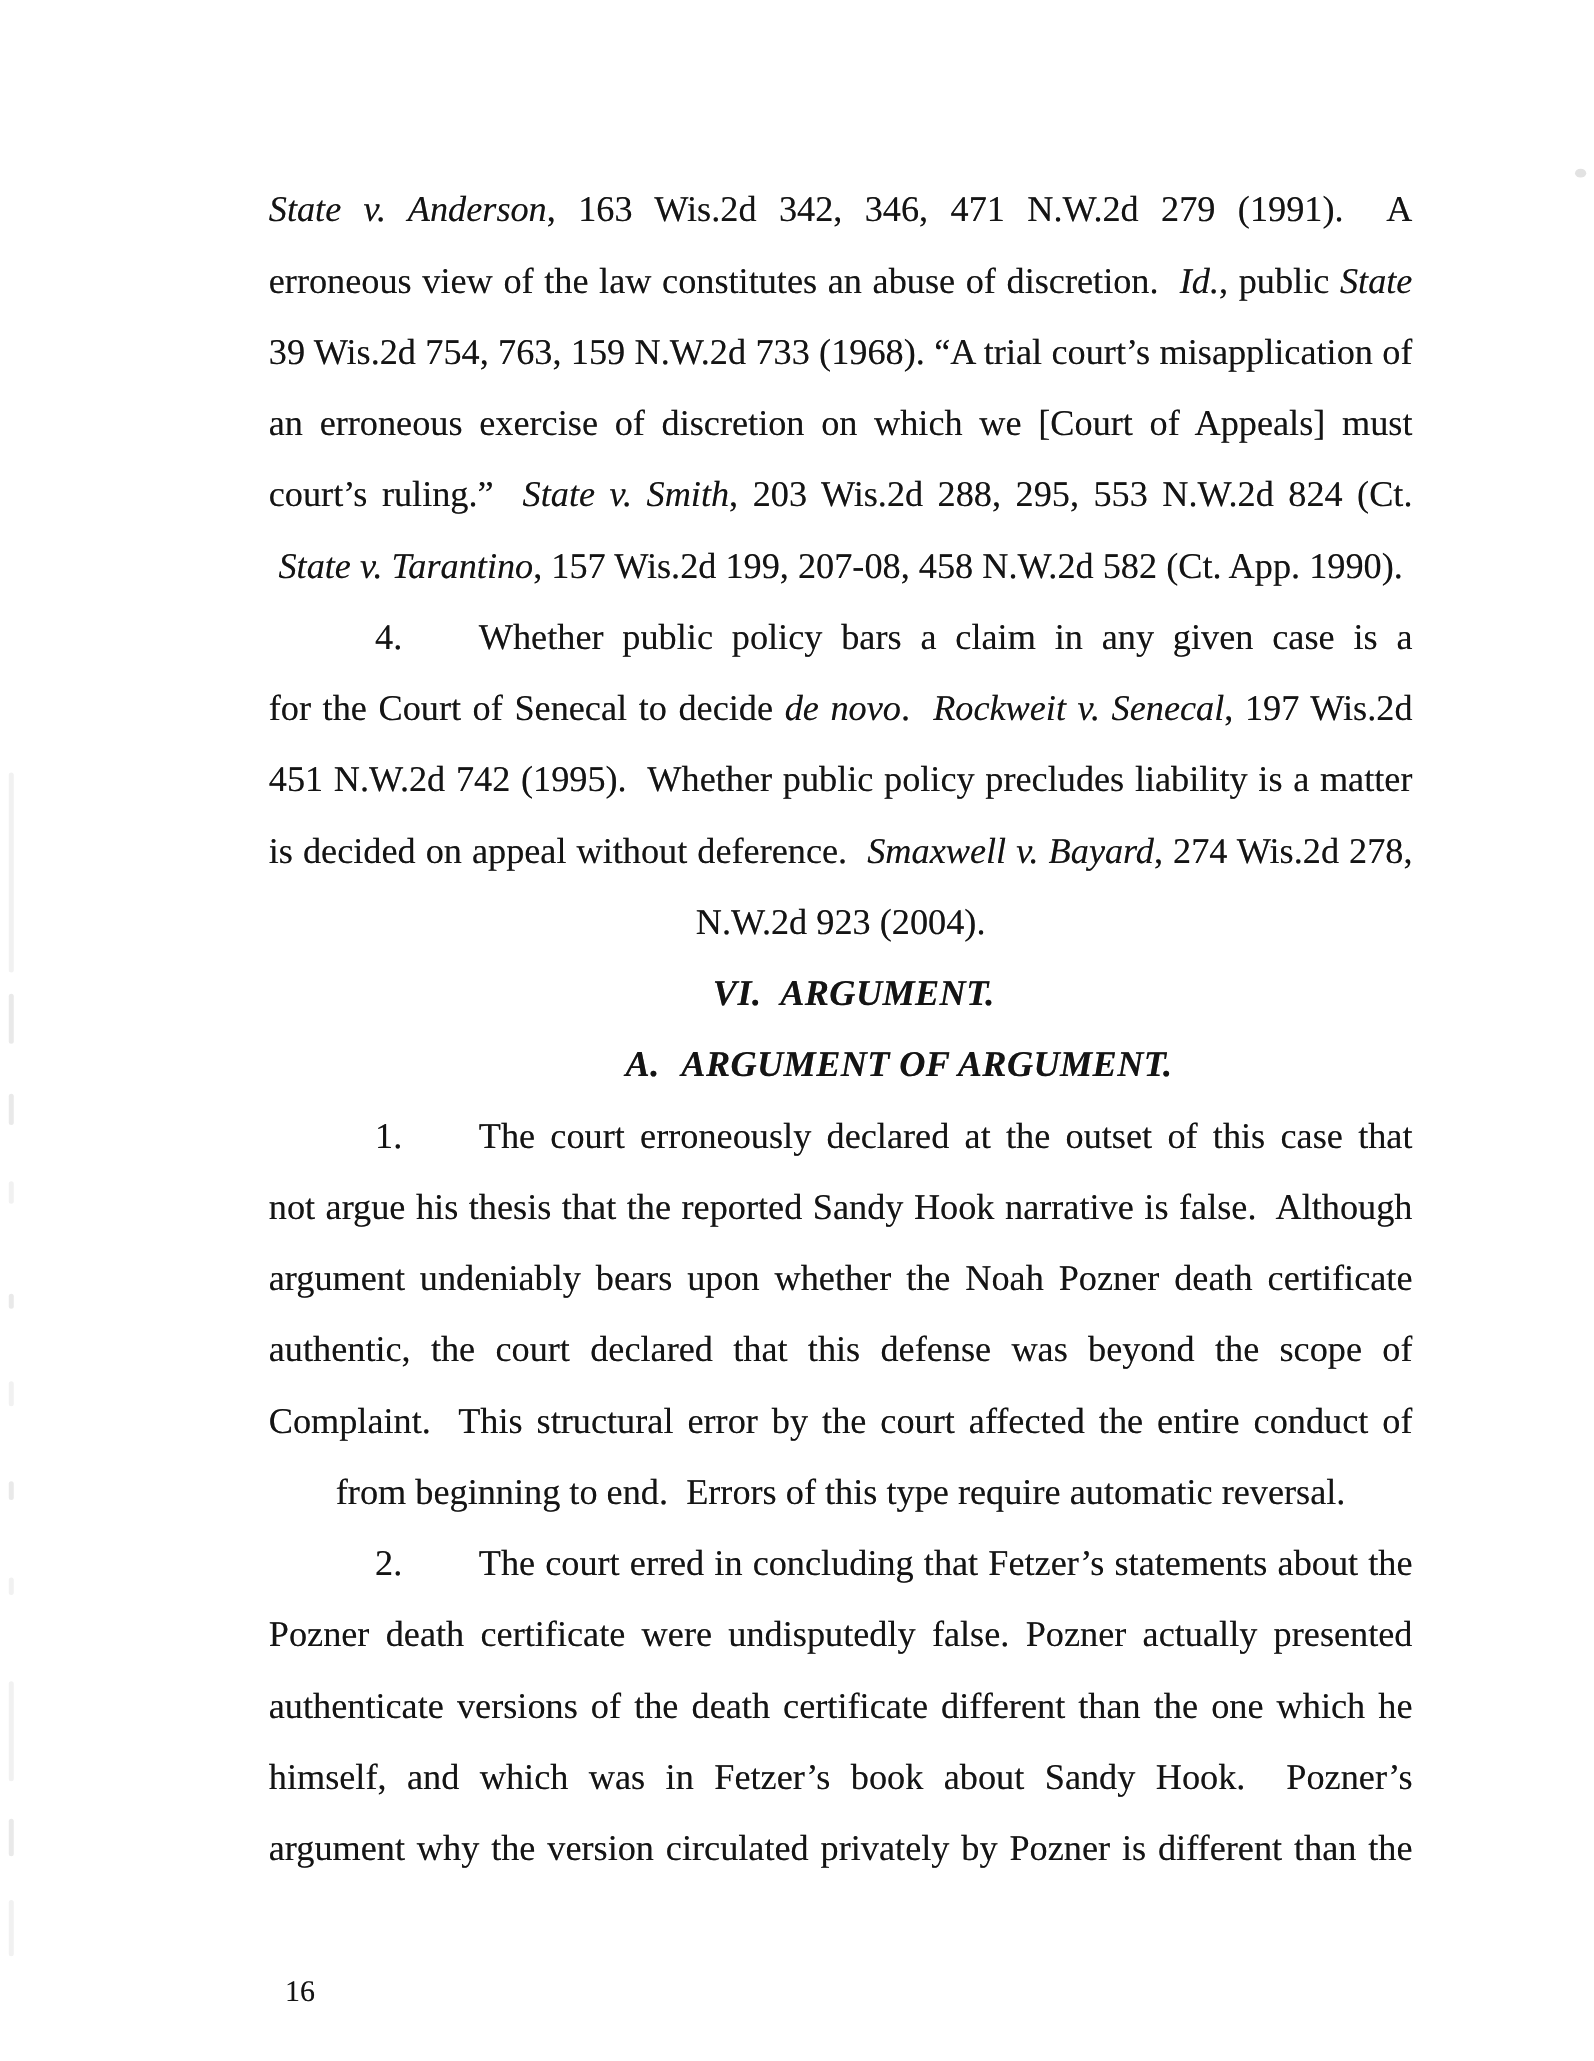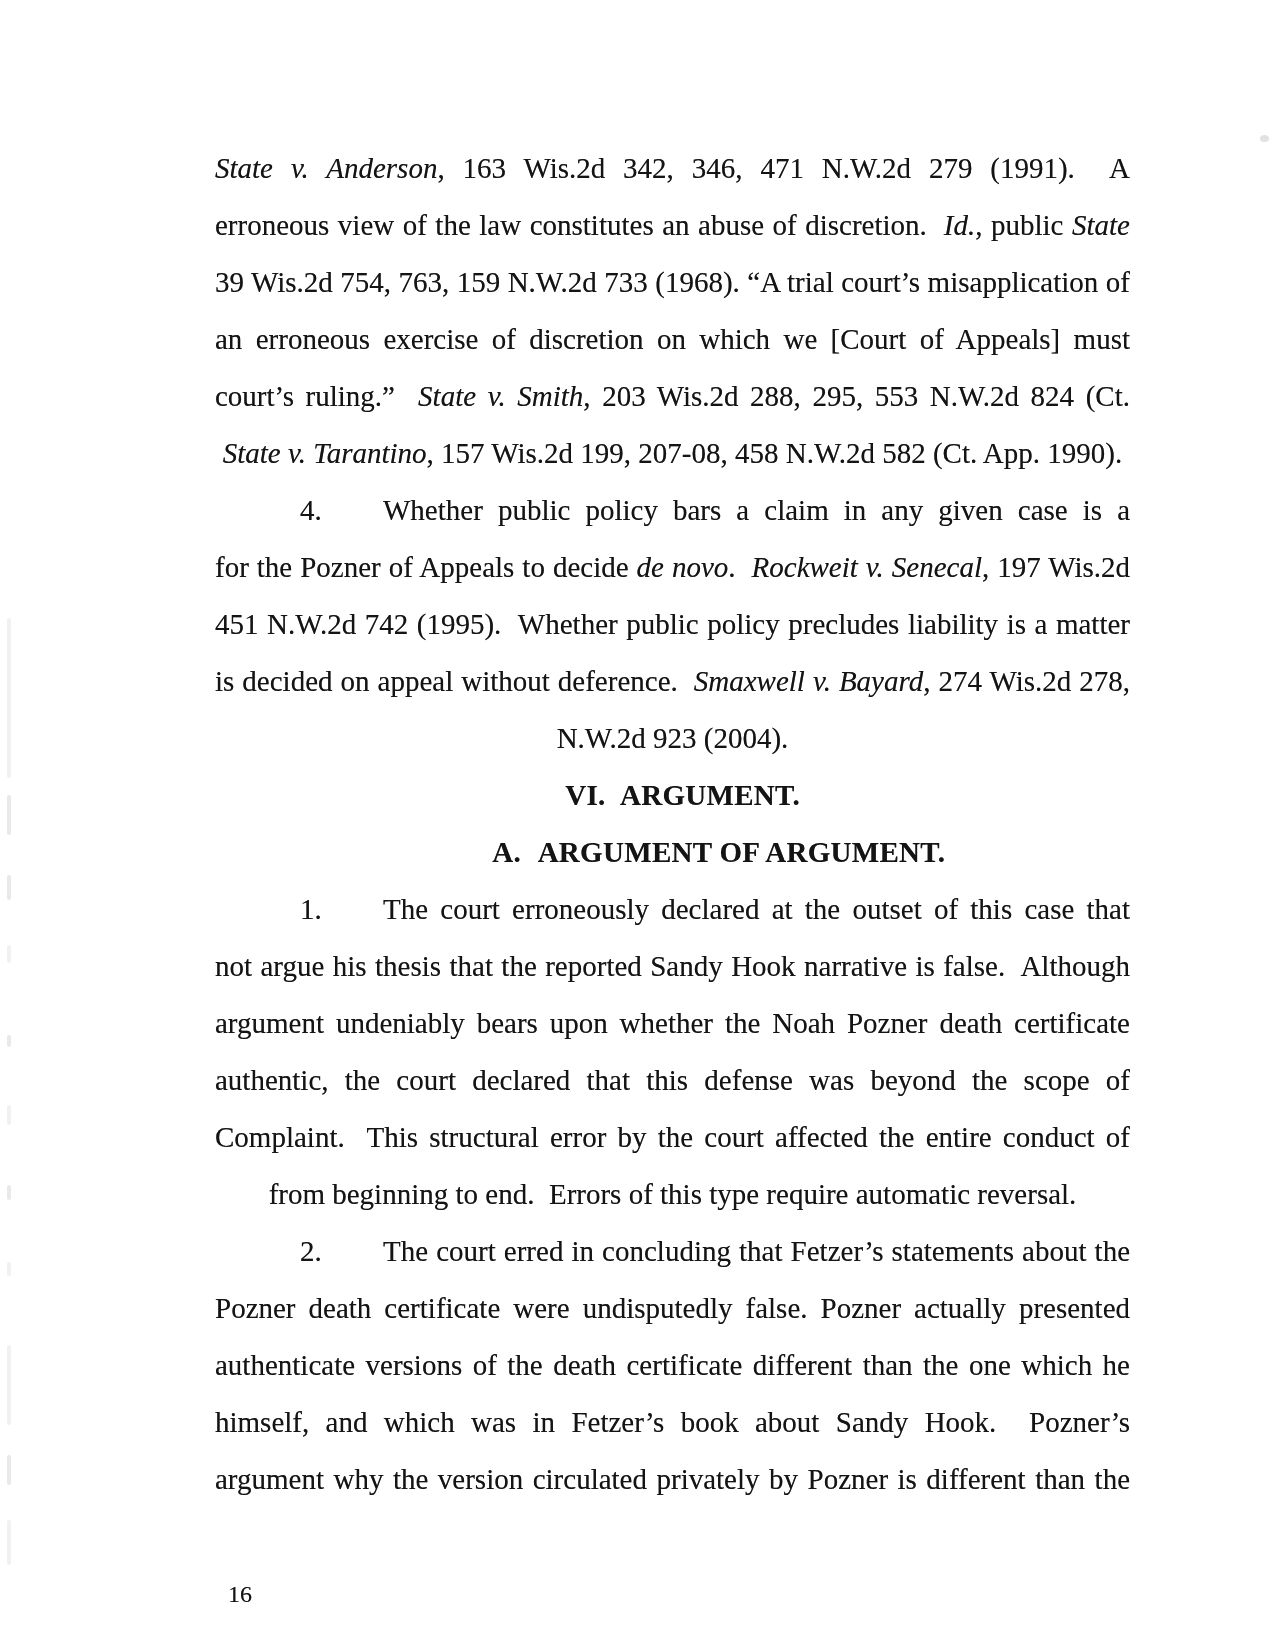--- a/index.html
+++ b/index.html
@@ -32,20 +32,21 @@
     text-align-last: justify;
   }
   .line .num {
     display: inline-block;
     margin-left: 85px;
     width: 83px;
   }
   .line.h1, .line.h2 {
     font-weight: bold;
     letter-spacing: 0.3px;
+    font-style: italic;
   }
   .line.h1 .num { margin-left: 6px;  width: 69px; }
   .line.h2 .num { margin-left: 76px; width: 62px; }
   em { font-style: italic; }
 
   .page-number {
     position: absolute;
     left: 228px;
     top: 1578px;
     width: 915px;
@@ -90,21 +91,21 @@
   <div class="speck" style="left:1260px; top:135px; width:9px; height:7px;"></div>
 
   <div class="textblock" id="doc-lines">
       <div class="line body just"><em>State v. Anderson</em><span>, 163 Wis.2d 342, 346, 471 N.W.2d 279 (1991).&nbsp; A misapplication or</span></div>
       <div class="line body just"><span>erroneous view of the law constitutes an abuse of discretion.&nbsp; </span><em>Id.</em><span>, public </span><em>State v. Hutnik,</em></div>
       <div class="line body just"><span>39 Wis.2d 754, 763, 159 N.W.2d 733 (1968). “A trial court’s misapplication of the law is</span></div>
       <div class="line body just"><span>an erroneous exercise of discretion on which we [Court of Appeals] must reverse the trial</span></div>
       <div class="line body just"><span>court’s ruling.”&nbsp; </span><em>State v. Smith</em><span>, 203 Wis.2d 288, 295, 553 N.W.2d 824 (Ct. App. 1996);</span></div>
       <div class="line body"><em>State v. Tarantino</em><span>, 157 Wis.2d 199, 207-08, 458 N.W.2d 582 (Ct. App. 1990).</span></div>
       <div class="line body just"><span class="num">4.</span><span>Whether public policy bars a claim in any given case is a question of law</span></div>
-      <div class="line body just"><span>for the Pozner of Appeals to decide </span><em>de novo</em><span>.&nbsp; </span><em>Rockweit v. Senecal</em><span>, 197 Wis.2d 409, 425,</span></div>
+      <div class="line body just"><span>for the Court of Senecal to decide </span><em>de novo</em><span>.&nbsp; </span><em>Rockweit v. Senecal</em><span>, 197 Wis.2d 409, 425,</span></div>
       <div class="line body just"><span>451 N.W.2d 742 (1995).&nbsp; Whether public policy precludes liability is a matter of law that</span></div>
       <div class="line body just"><span>is decided on appeal without deference.&nbsp; </span><em>Smaxwell v. Bayard</em><span>, 274 Wis.2d 278, 305, 682</span></div>
       <div class="line body"><span>N.W.2d 923 (2004).</span></div>
       <div class="line h1"><span class="num">VI.</span><span>ARGUMENT.</span></div>
       <div class="line h2"><span class="num">A.</span><span>ARGUMENT OF ARGUMENT.</span></div>
       <div class="line body just"><span class="num">1.</span><span>The court erroneously declared at the outset of this case that Fetzer could</span></div>
       <div class="line body just"><span>not argue his thesis that the reported Sandy Hook narrative is false.&nbsp; Although this</span></div>
       <div class="line body just"><span>argument undeniably bears upon whether the Noah Pozner death certificate was</span></div>
       <div class="line body just"><span>authentic, the court declared that this defense was beyond the scope of Pozner’s</span></div>
       <div class="line body just"><span>Complaint.&nbsp; This structural error by the court affected the entire conduct of this matter</span></div>

